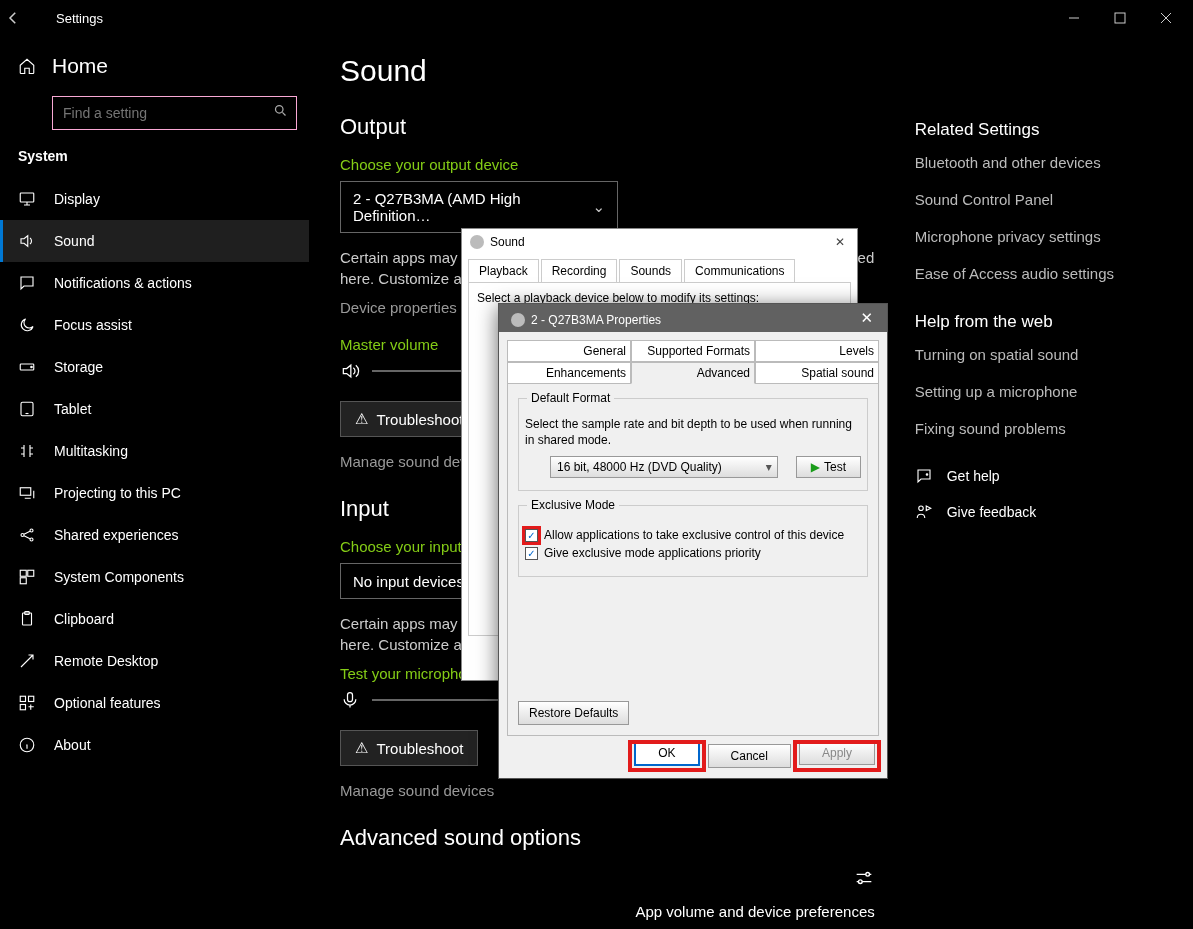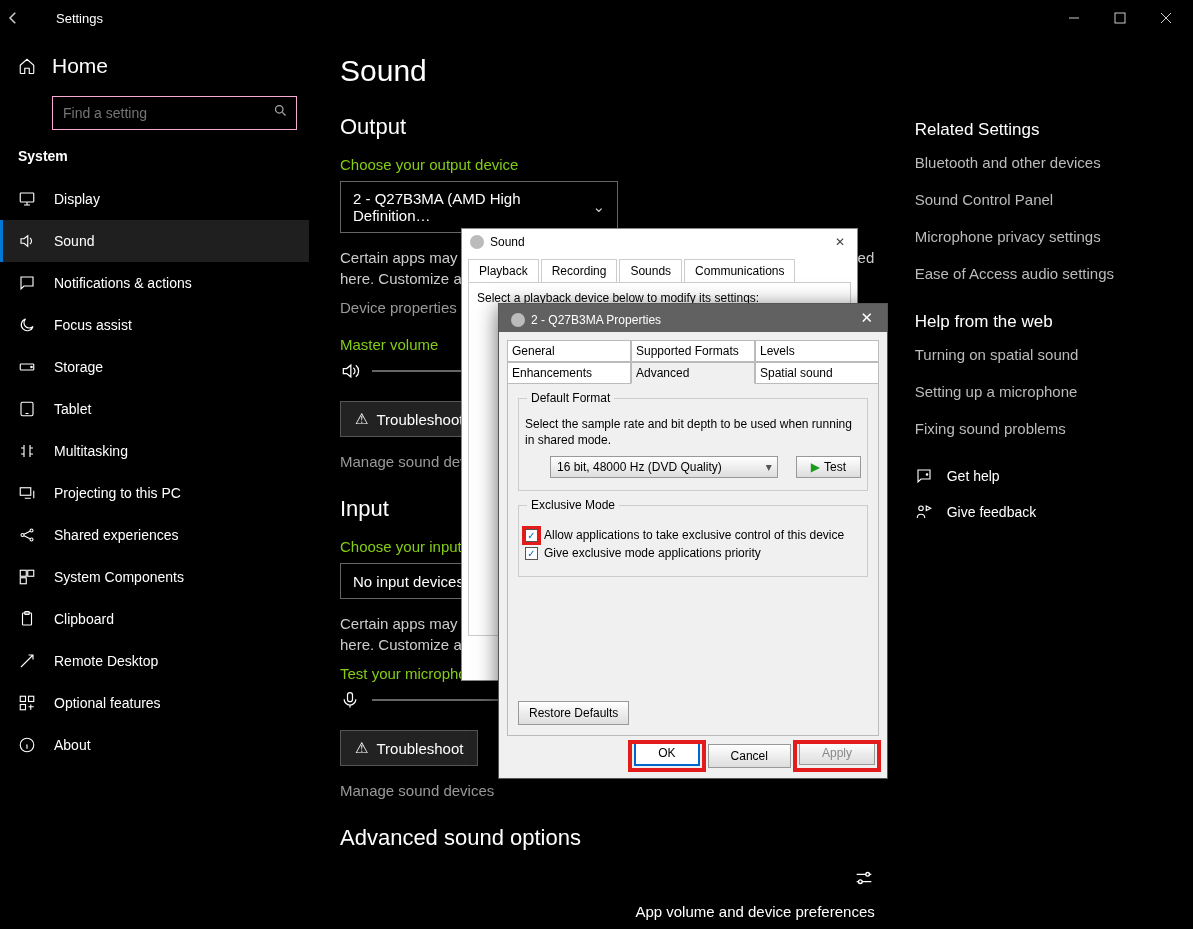--- a/index.html
+++ b/index.html
@@ -68,21 +68,21 @@
 
 
 .prop-dlg { position: absolute; left: 498px; top: 303px; width: 390px; height: 476px; background: #f0f0f0; border: 1px solid #555; color: #000; font-size: 12px; box-shadow: 0 4px 20px rgba(0,0,0,0.6); }
 .prop-dlg .pd-title { background: #616161; color: #fff; display: flex; align-items: flex-end; padding: 5px 8px; }
 .prop-dlg .pd-title .t { margin-left: 4px; display:flex; align-items:center; gap:6px;}
 .prop-dlg .pd-title .spacer { flex: 1; }
 .prop-dlg .pd-title .xbtn { color: #fff; cursor: pointer; padding: 0 6px; font-size: 15px; }
 .prop-dlg .pd-body { padding: 8px 8px 0; }
 .pd-tabs1 { display:flex; }
 .pd-tabs2 { display:flex; }
-.pd-tab { flex:1; text-align:left; padding: 3px 4px; border: 1px solid #bbb; background:#fff; cursor:pointer; font-size:12px;}
+.pd-tab { flex:1; text-align:right; padding: 3px 4px; border: 1px solid #bbb; background:#fff; cursor:pointer; font-size:12px;}
 .pd-tab.active { background:#f0f0f0; border-bottom-color:#f0f0f0;}
 .pd-content { border:1px solid #bbb; border-top:none; background:#f0f0f0; padding:10px; height: 352px; position: relative;}
 .gb { border:1px solid #ccc; margin-top:4px; padding: 18px 6px 12px; position: relative; }
 .gb-title { position:absolute; top:-8px; left:8px; background:#f0f0f0; padding:0 4px; font-size:12px;}
 .gb .txt { font-size:12px; margin-bottom:8px; line-height:1.3;}
 .fmt-row { display:flex; gap:18px;margin-left:25px; }
 .fmt-select { flex:1; border:1px solid #999; background: linear-gradient(#fff,#ddd); padding:3px 18px 3px 6px; font-size:12px; position:relative; cursor:pointer;}
 .fmt-select::after{content:"▾"; position:absolute; right:5px; top:3px; color:#555;}
 .test-btn { border:1px solid #999; padding:3px 14px; background:linear-gradient(#fff,#ddd); cursor:pointer; display:flex; align-items:center; gap:4px;}
 .test-btn .play{color:#1a9c1a;}

